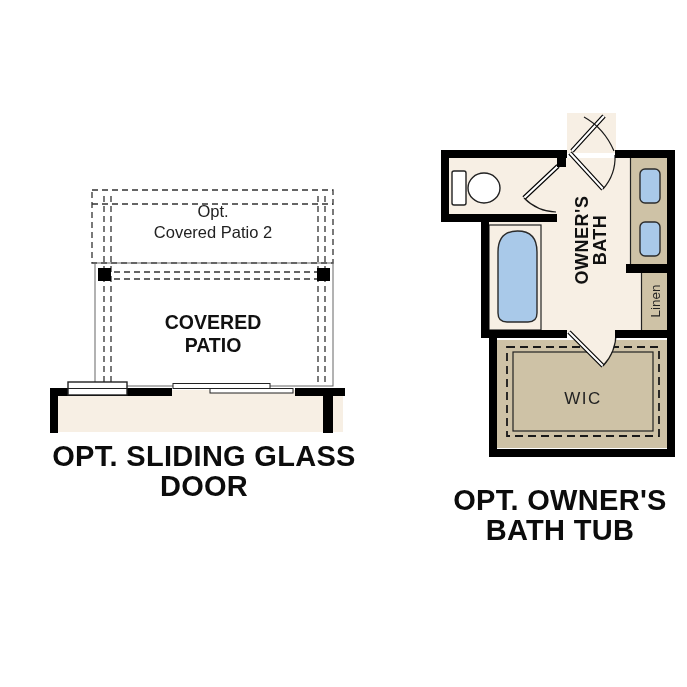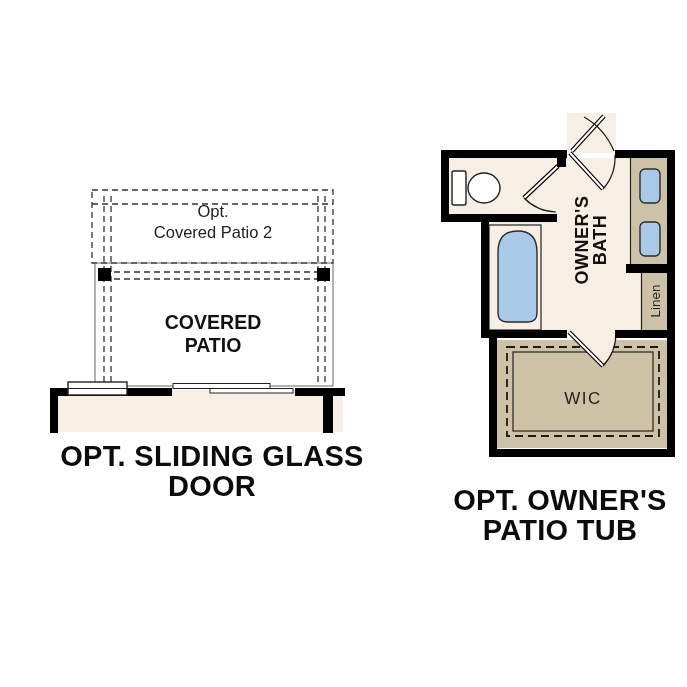--- a/index.html
+++ b/index.html
@@ -25,21 +25,21 @@
   .arc{stroke:#1a1a1a;stroke-width:1.2;fill:none;}
   
   text{font-family:"Liberation Sans",sans-serif;}
   .t-plain{font-size:16.5px;fill:#222222;}
   .t-bold{font-size:19.5px;font-weight:bold;fill:#111111;}
   .t-bath{font-size:18px;font-weight:bold;fill:#111111;letter-spacing:0.5px;}
   .t-linen{font-size:13.5px;fill:#222222;}
   .t-wic{font-size:17px;fill:#222222;letter-spacing:1.5px;}
   .caption{position:absolute;text-align:center;font-weight:bold;font-size:29px;
            line-height:30px;color:#0c0c0c;letter-spacing:0.3px;}
-  #caption-left{left:12px;top:441px;width:400px;}
+  #caption-left{left:4px;top:441px;width:400px;}
   #caption-right{left:432px;top:469px;width:256px;margin-top:16px;}
 </style>
 </head>
 <body>
 
 <svg width="687" height="687" viewBox="0 0 687 687">
 
   <g>
 
     <rect x="92" y="190" width="241" height="73" class="fill-gray2 dash"></rect>
@@ -162,14 +162,14 @@
     <text transform="translate(588,240) rotate(-90)" text-anchor="middle" class="t-bath">OWNER'S</text>
     <text transform="translate(606,240) rotate(-90)" text-anchor="middle" class="t-bath">BATH</text>
     <text transform="translate(660,301) rotate(-90)" text-anchor="middle" class="t-linen">Linen</text>
     <text x="583" y="404" text-anchor="middle" class="t-wic">WIC</text>
   </g>
 </svg>
 
 <div id="caption-left" class="caption">OPT. SLIDING GLASS DOOR</div>
 <div id="caption-right" class="caption">
   <div>OPT. OWNER'S</div>
-  <div>PATIO TUB</div>
+  <div>BATH TUB</div>
 </div>
 
 </body></html>

